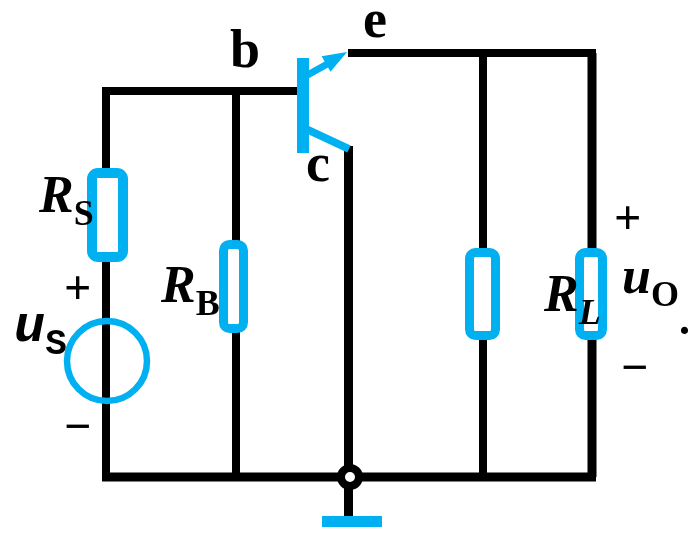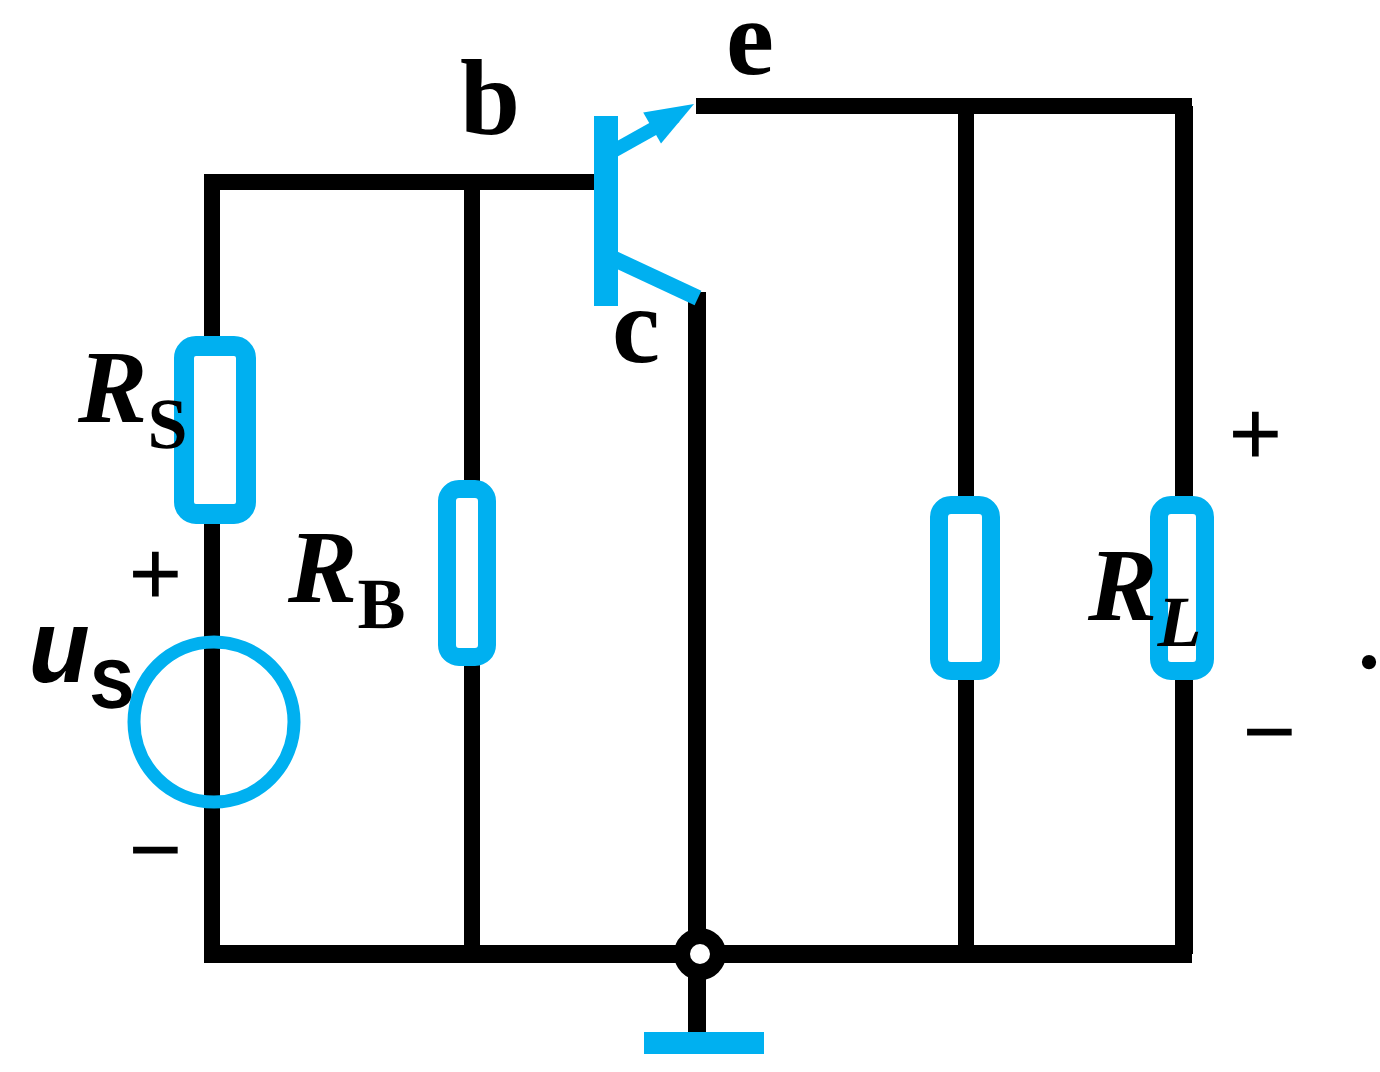--- a/index.html
+++ b/index.html
@@ -74,31 +74,34 @@
     <rect x="322" y="516" width="60" height="11" fill="#00b0f0"></rect>
   </svg>
 
   <div class="lbl terminal" style="left:230px; top:22px;">b</div>
   <div class="lbl terminal" style="left:363px; top:-8px;">e</div>
   <div class="lbl terminal" style="left:306px; top:136px;">c</div>
 
   <div class="lbl" style="left:39px; top:169px;">
     <span class="main it">R</span><span class="sub">S</span>
   </div>
-  <div class="lbl" style="left:144px; top:259px;text-align:right;">
+  <div class="lbl" style="left:161px; top:259px;text-align:right;">
     <span class="main it">R</span><span class="sub">B</span>
   </div>
   <div class="lbl" style="left:544px; top:268px;">
     <span class="main it">R</span><span class="sub it">L</span>
   </div>
 
   <div class="lbl" style="left:14px; top:302px;font-family:Liberation Mono, monospace;">
     <span class="main it">u</span><span class="sub">S</span>
   </div>
 
+  <div class="lbl" style="left:622px; top:250px;">
+    <span class="main it">u</span><span class="sub">O</span>
+  </div>
 
   <div class="lbl sign" style="left:64px; top:264px;">+</div>
   <div class="lbl sign" style="left:64px; top:402px;">−</div>
   <div class="lbl sign" style="left:614px; top:194px;">+</div>
   <div class="lbl sign" style="left:621px; top:343px;">−</div>
   <div class="lbl period" style="left:679px; top:298px;">.</div>
 
 </div>
 
 </body></html>

